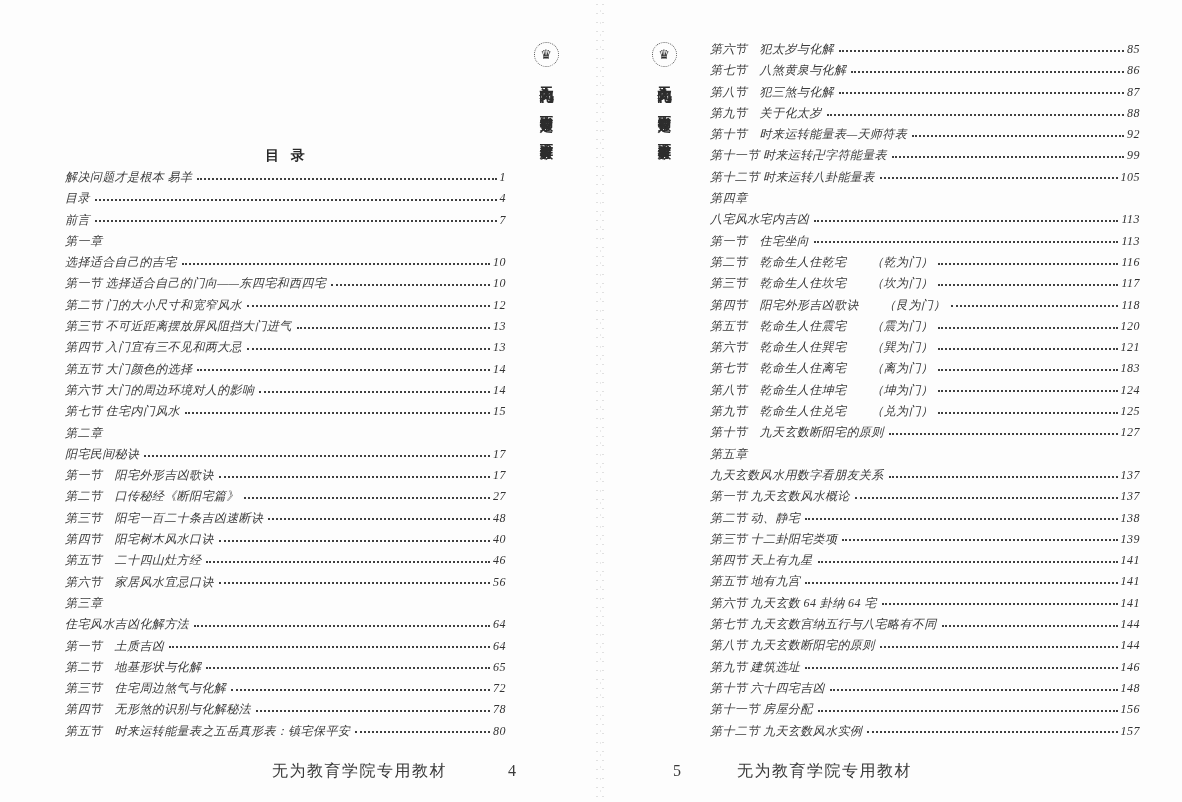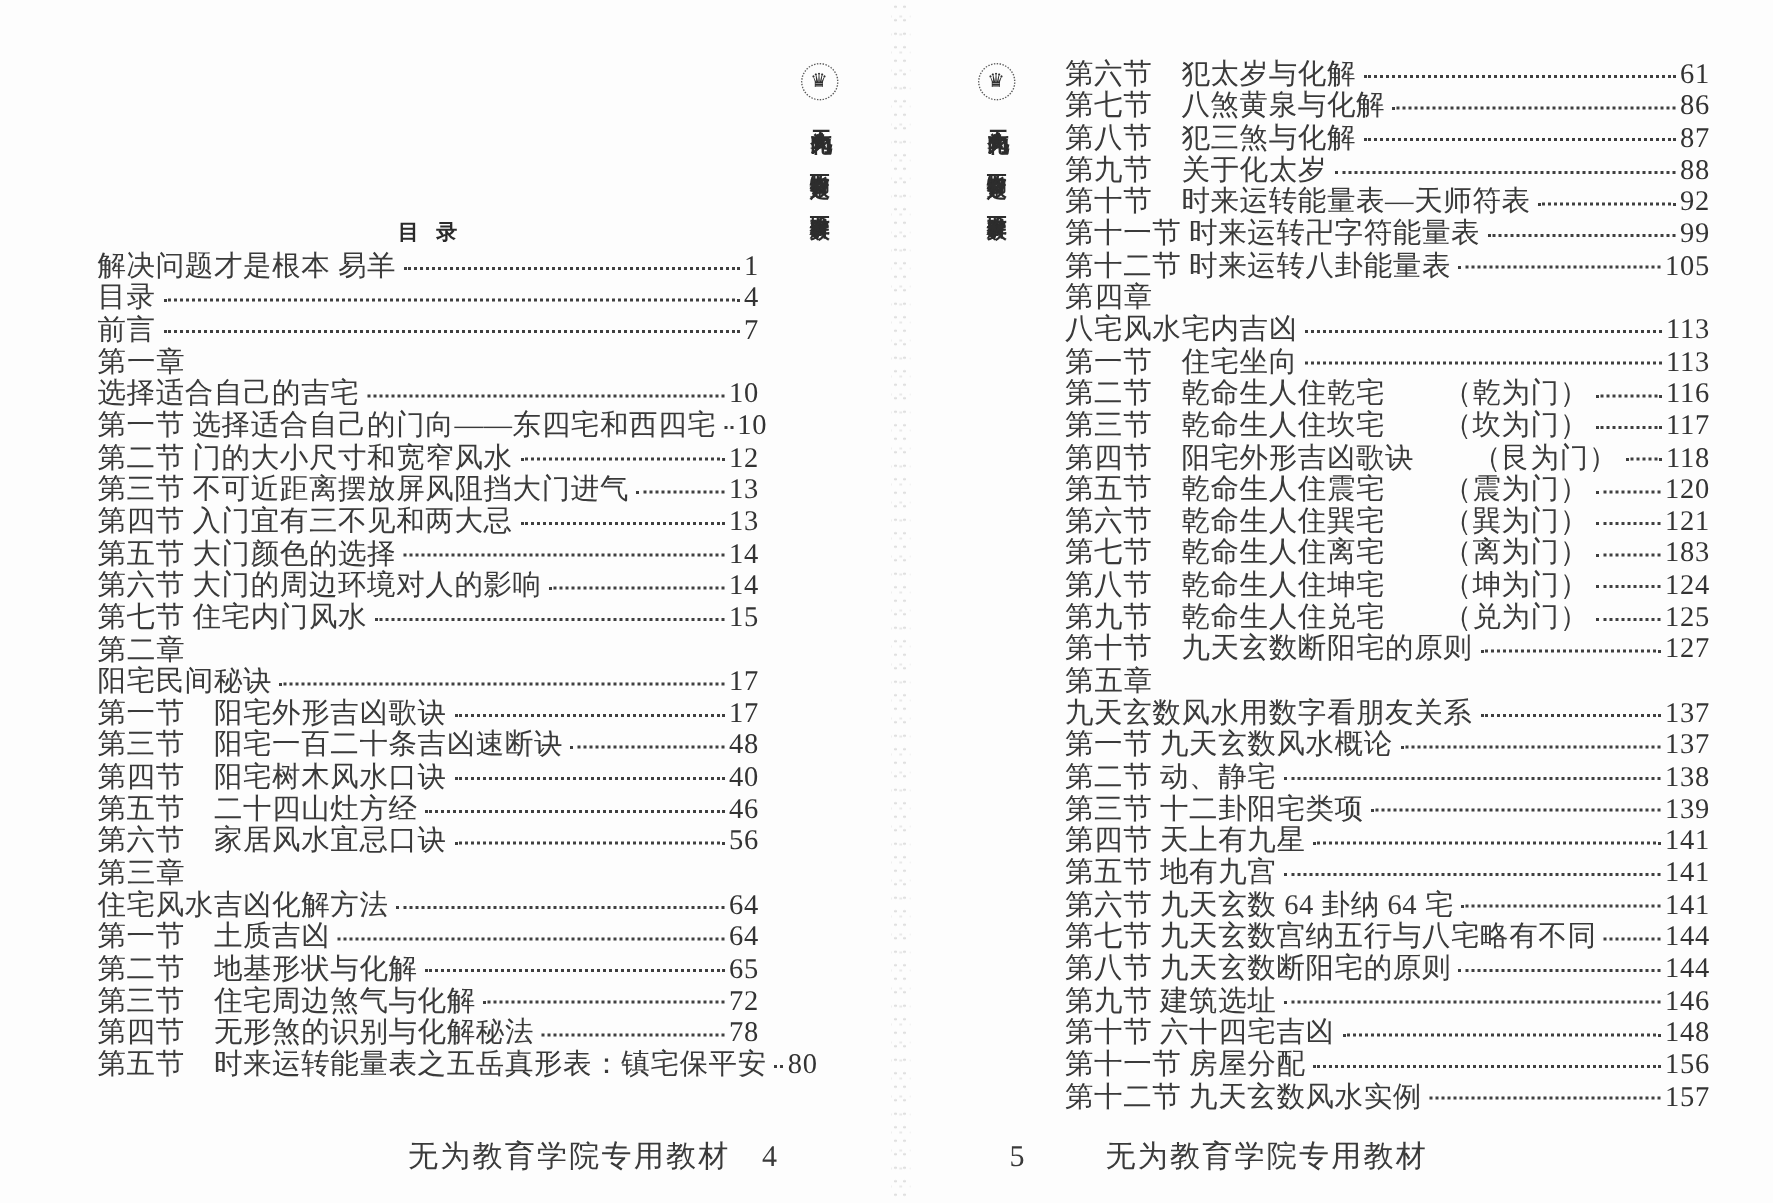--- a/index.html
+++ b/index.html
@@ -14,21 +14,21 @@
   .page{position:absolute;}
   .page-left{left:65px;top:145px;width:441px;}
   .page-right{left:710px;top:39px;width:430px;}
   .toc-title{
     margin:0;font-size:14px;line-height:22px;font-weight:600;
     text-align:center;color:#2a2a2a;letter-spacing:1px;word-spacing:6px;
   }
   .toc-list{width:100%;}
   .toc-row{
     display:flex;align-items:center;height:21.3px;line-height:21.3px;
-    font-size:19px;white-space:nowrap;
+    font-size:12px;white-space:nowrap;font-style:italic;
   }
   .toc-text{white-space:pre;letter-spacing:.4px;color:#3a3a3a;}
   .leader{
     flex:1;height:0;border-bottom:2px dotted #3f3f3f;
     margin:0 3px 0 5px;min-width:6px;transform:translateY(1px);
   }
   .toc-page{text-align:right;color:#333;letter-spacing:.5px;}
   .toc-row.chapter .toc-text{letter-spacing:.6px;}
   
   .gutter{
@@ -55,21 +55,21 @@
   }
   .vtext{
     writing-mode:vertical-rl;text-orientation:upright;
     white-space:nowrap;color:#2d2d2d;
   }
   .brand{margin-top:8px;font-size:14.5px;font-weight:bold;letter-spacing:.5px;}
   .motto{font-size:13px;font-weight:600;letter-spacing:.8px;}
   .motto-1{margin-top:28px;}
   .motto-2{margin-top:23px;}
   
-  .footer{position:absolute;top:761px;font-size:20px;color:#3a3a3a;letter-spacing:1.5px;line-height:20px;}
+  .footer{position:absolute;top:761px;font-size:16px;color:#3a3a3a;letter-spacing:1.5px;line-height:20px;}
   .footer-left-label{left:272px;}
   .footer-left-page{left:508px;letter-spacing:0;}
   .footer-right-page{left:673px;letter-spacing:0;}
   .footer-right-label{left:737px;}
 </style>
 </head>
 <body>
 
 <div class="canvas">
 
@@ -141,20 +141,25 @@
           <span class="toc-text">阳宅民间秘诀</span>
           <span class="leader"></span>
           <span class="toc-page">17</span>
         </div>
         <div class="toc-row">
           <span class="toc-text">第一节　阳宅外形吉凶歌诀</span>
           <span class="leader"></span>
           <span class="toc-page">17</span>
         </div>
         <div class="toc-row">
+          <span class="toc-text">第二节　口传秘经《断阳宅篇》</span>
+          <span class="leader"></span>
+          <span class="toc-page">27</span>
+        </div>
+        <div class="toc-row">
           <span class="toc-text">第三节　阳宅一百二十条吉凶速断诀</span>
           <span class="leader"></span>
           <span class="toc-page">48</span>
         </div>
         <div class="toc-row">
           <span class="toc-text">第四节　阳宅树木风水口诀</span>
           <span class="leader"></span>
           <span class="toc-page">40</span>
         </div>
         <div class="toc-row">
@@ -201,21 +206,21 @@
           <span class="toc-page">80</span>
         </div>
       </div>
   </section>
 
   <section class="page page-right">
     <div class="toc-list">
         <div class="toc-row">
           <span class="toc-text">第六节　犯太岁与化解</span>
           <span class="leader"></span>
-          <span class="toc-page">61</span>
+          <span class="toc-page">85</span>
         </div>
         <div class="toc-row">
           <span class="toc-text">第七节　八煞黄泉与化解</span>
           <span class="leader"></span>
           <span class="toc-page">86</span>
         </div>
         <div class="toc-row">
           <span class="toc-text">第八节　犯三煞与化解</span>
           <span class="leader"></span>
           <span class="toc-page">87</span>

